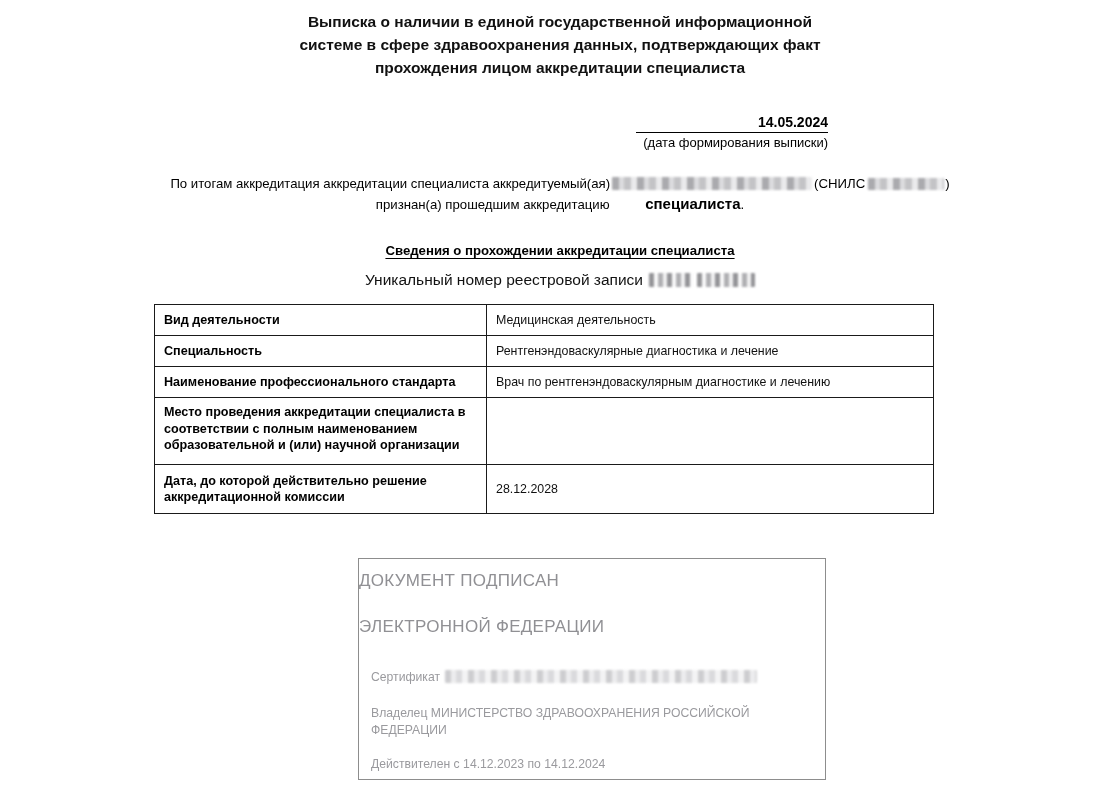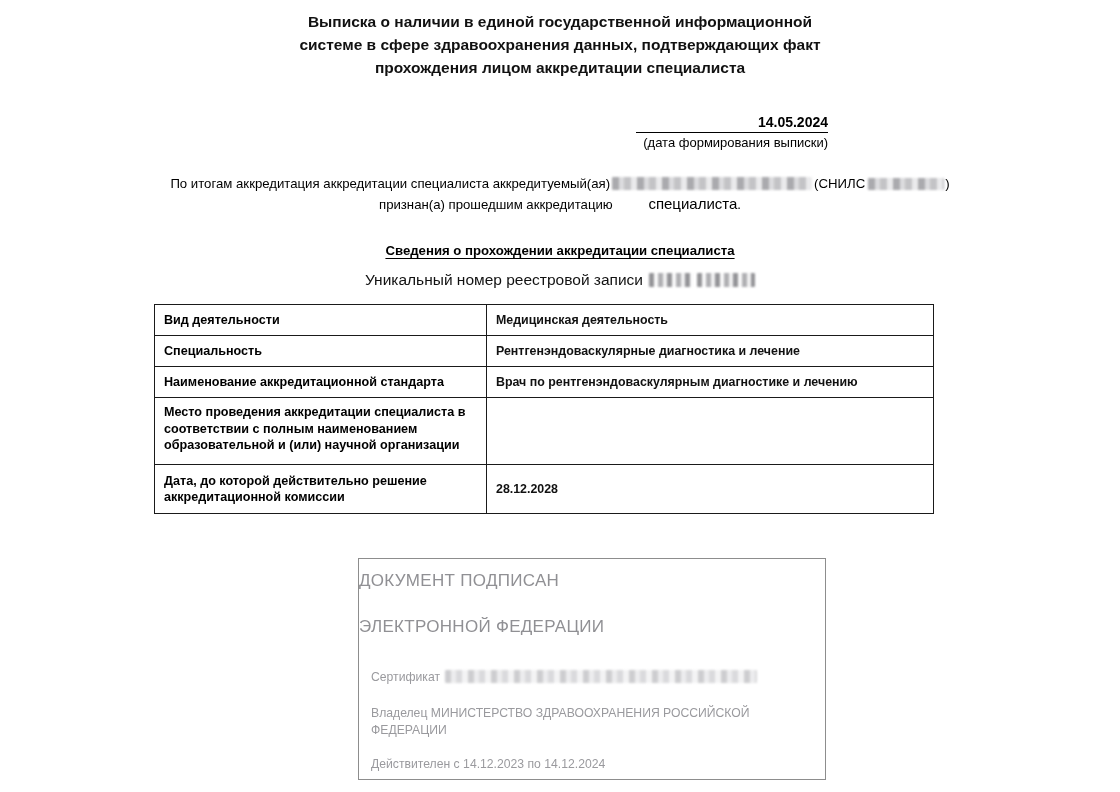--- a/index.html
+++ b/index.html
@@ -65,21 +65,21 @@
     text-align: center;
     font-size: 13.2px;
     line-height: 20px;
   }
   .intro .l1, .intro .l2 {
     display: block;
     white-space: nowrap;
   }
   .emph-spec {
     font-size: 15px;
-    font-weight: 400;
+    font-weight: 700;
     margin-left: 32px;
   }
 
   
   .redact {
     display: inline-block;
     vertical-align: middle;
     border-radius: 1px;
     background-image:
       repeating-linear-gradient(90deg,
@@ -171,21 +171,21 @@
   .info-table td.k {
     width: 313px;
     font-size: 12.6px;
     line-height: 16.5px;
     font-weight: 700;
     color: #000;
   }
   .info-table td.v {
     font-size: 12.4px;
     line-height: 16.5px;
-    font-weight: 700;
+    font-weight: 400;
     color: #111;
   }
   .info-table tr.r1 td { height: 18px; }
   .info-table tr.r2 td { height: 36px; }
   .info-table tr.r3 td { height: 18px; }
   .info-table tr.r4 td { height: 18px; }
   .info-table tr.r5 td { height: 54px; vertical-align: top; }
   .info-table tr.r5 td.v { vertical-align: middle; }
   .info-table tr.r6 td { height: 36px; }
 
@@ -259,21 +259,21 @@
   <tbody>
     <tr class="r1">
       <td class="k">Вид деятельности</td>
       <td class="v">Медицинская деятельность</td>
     </tr>
     <tr class="r3">
       <td class="k">Специальность</td>
       <td class="v">Рентгенэндоваскулярные диагностика и лечение</td>
     </tr>
     <tr class="r4">
-      <td class="k">Наименование аккредитационной стандарта</td>
+      <td class="k">Наименование профессионального стандарта</td>
       <td class="v">Врач по рентгенэндоваскулярным диагностике и лечению</td>
     </tr>
     <tr class="r5">
       <td class="k">Место проведения аккредитации специалиста в соответствии с полным наименованием образовательной и (или) научной организации</td>
       <td class="v"></td>
     </tr>
     <tr class="r6">
       <td class="k">Дата, до которой действительно решение аккредитационной комиссии</td>
       <td class="v">28.12.2028</td>
     </tr>

